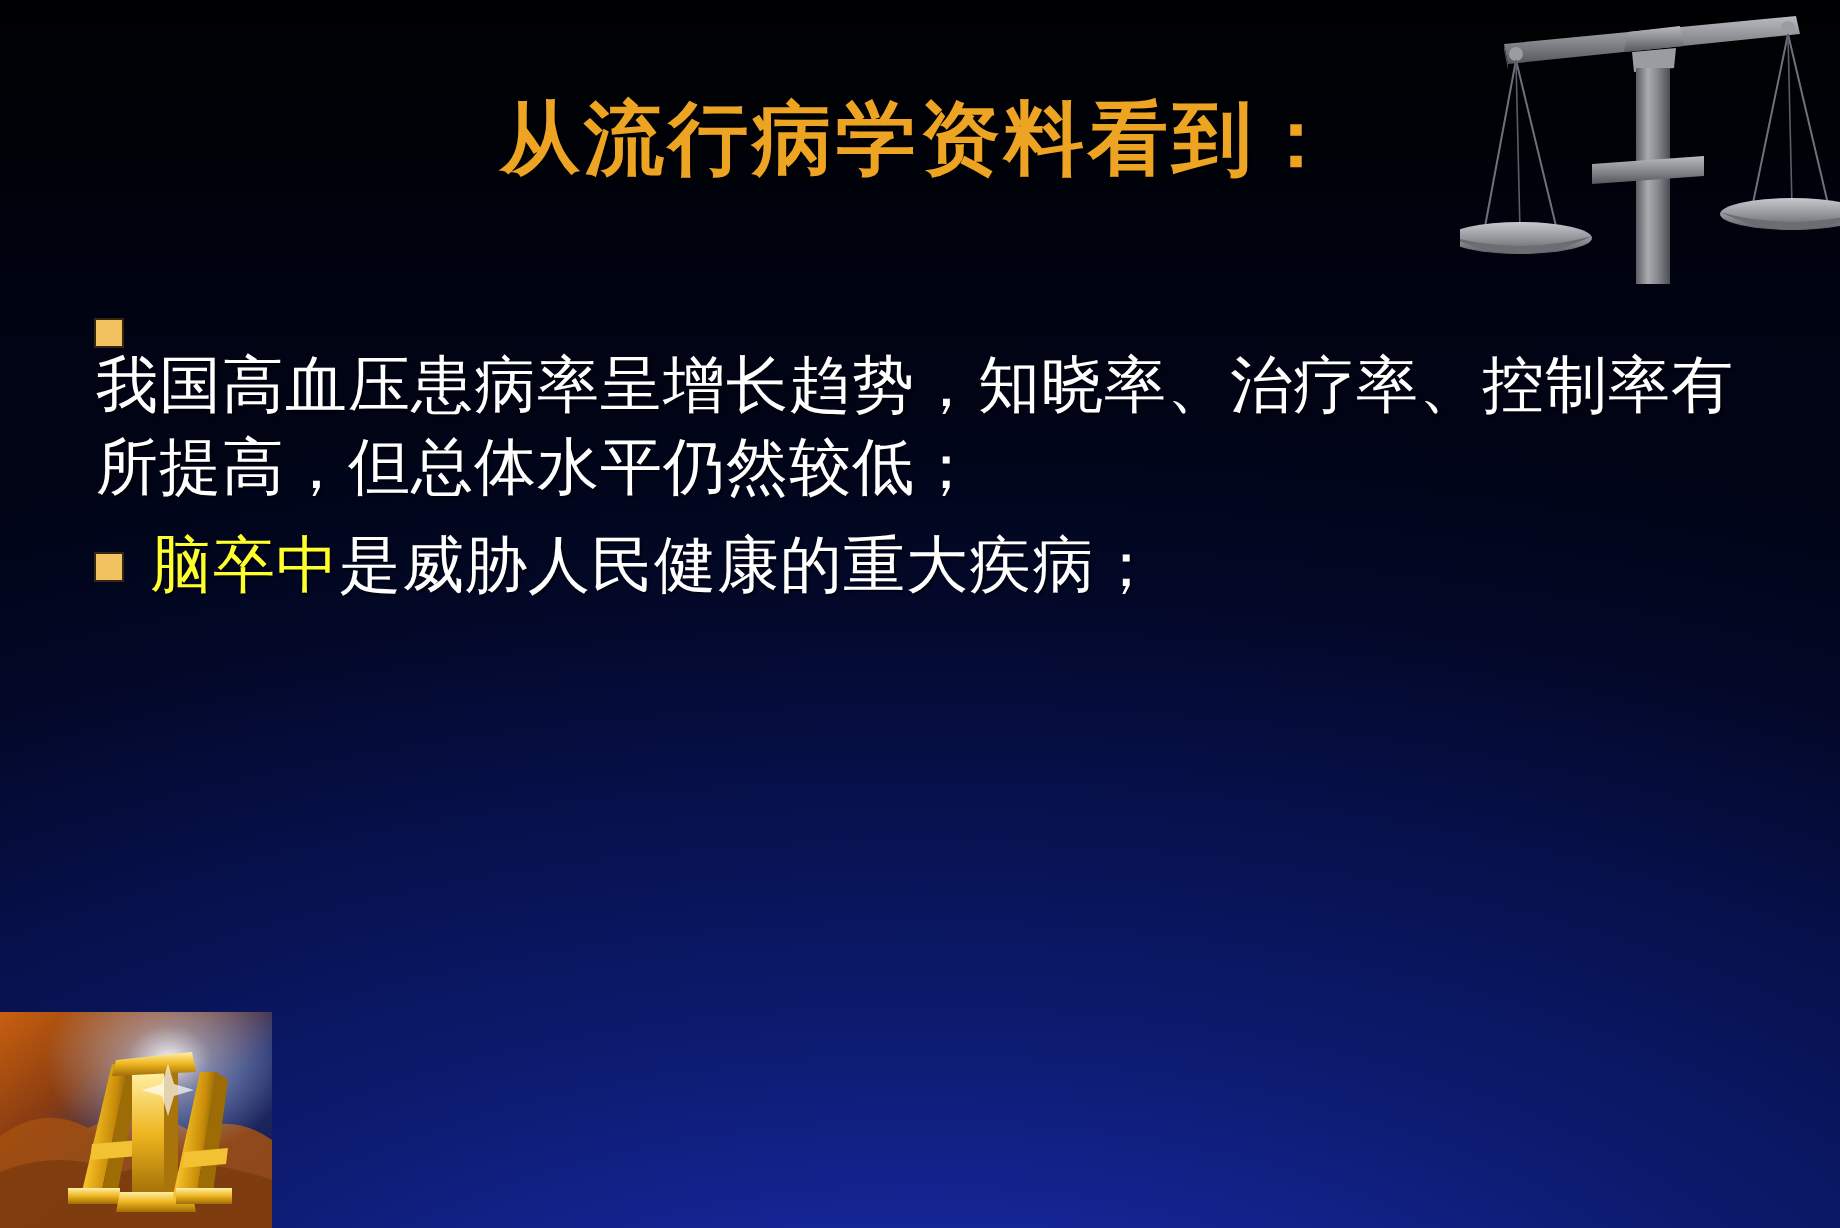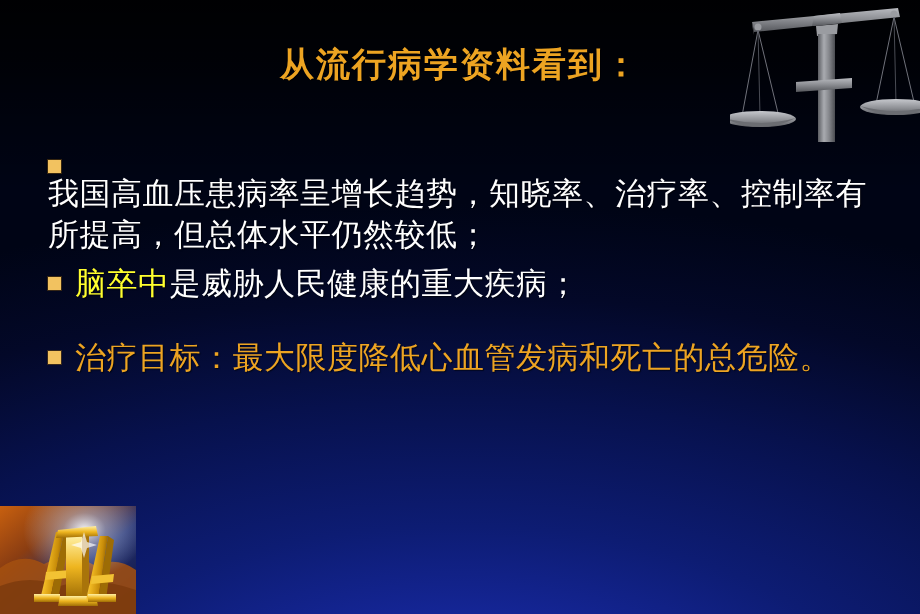--- a/index.html
+++ b/index.html
@@ -39,21 +39,21 @@
   }
 
   
   .title {
     position: absolute;
     left: 0;
     right: 0;
     top: 42px;
     text-align: center;
     z-index: 5;
-    font-size: 34px;
+    font-size: 40px;
     font-weight: bold;
     letter-spacing: 2px;
     color: #eda422;
     text-shadow: 1px 1px 0 rgba(0,0,0,0.55);
   }
 
   
   .bullets {
     position: absolute;
     left: 48px;
@@ -81,21 +81,21 @@
     line-height: 1.33;
     letter-spacing: 0.5px;
     text-shadow: 1px 1px 1px rgba(0,0,0,0.6);
   }
   .white  { color: #ffffff; }
   .gold   { color: #eda422; }
   .yellow { color: #ffff2e; }
 
   .b1 { margin-bottom: 8px; flex-direction: column; }
   .b2 { margin-bottom: 6px; }
-  .b3 { margin-bottom: 32px; }
+  .b3 { margin-bottom: 14px; }
   .b4 { margin-bottom: 12px; }
 
   
   .logo {
     position: absolute;
     left: 0;
     bottom: 0;
     width: 136px;
     height: 108px;
     z-index: 6;
@@ -168,26 +168,20 @@
     </div>
 
 
     <div class="bullet b3">
       <span class="marker"></span>
       <span class="btext">
         <span class="yellow">脑卒中</span><span class="white">是威胁人民健康的重大疾病；</span>
       </span>
     </div>
 
-    <div class="bullet b4">
-      <span class="marker"></span>
-      <span class="btext">
-        <span class="gold">治疗目标：最大限度降低心血管发病和死亡的总危险。</span>
-      </span>
-    </div>
 
 
   </div>
 
   <div class="logo">
     <svg viewBox="0 0 136 108" width="136" height="108" xmlns="http://www.w3.org/2000/svg">
       <defs>
         <linearGradient id="bgSky" x1="0" y1="0" x2="1" y2="1">
           <stop offset="0%" stop-color="#c8600f"></stop>
           <stop offset="30%" stop-color="#8a3d12"></stop>

